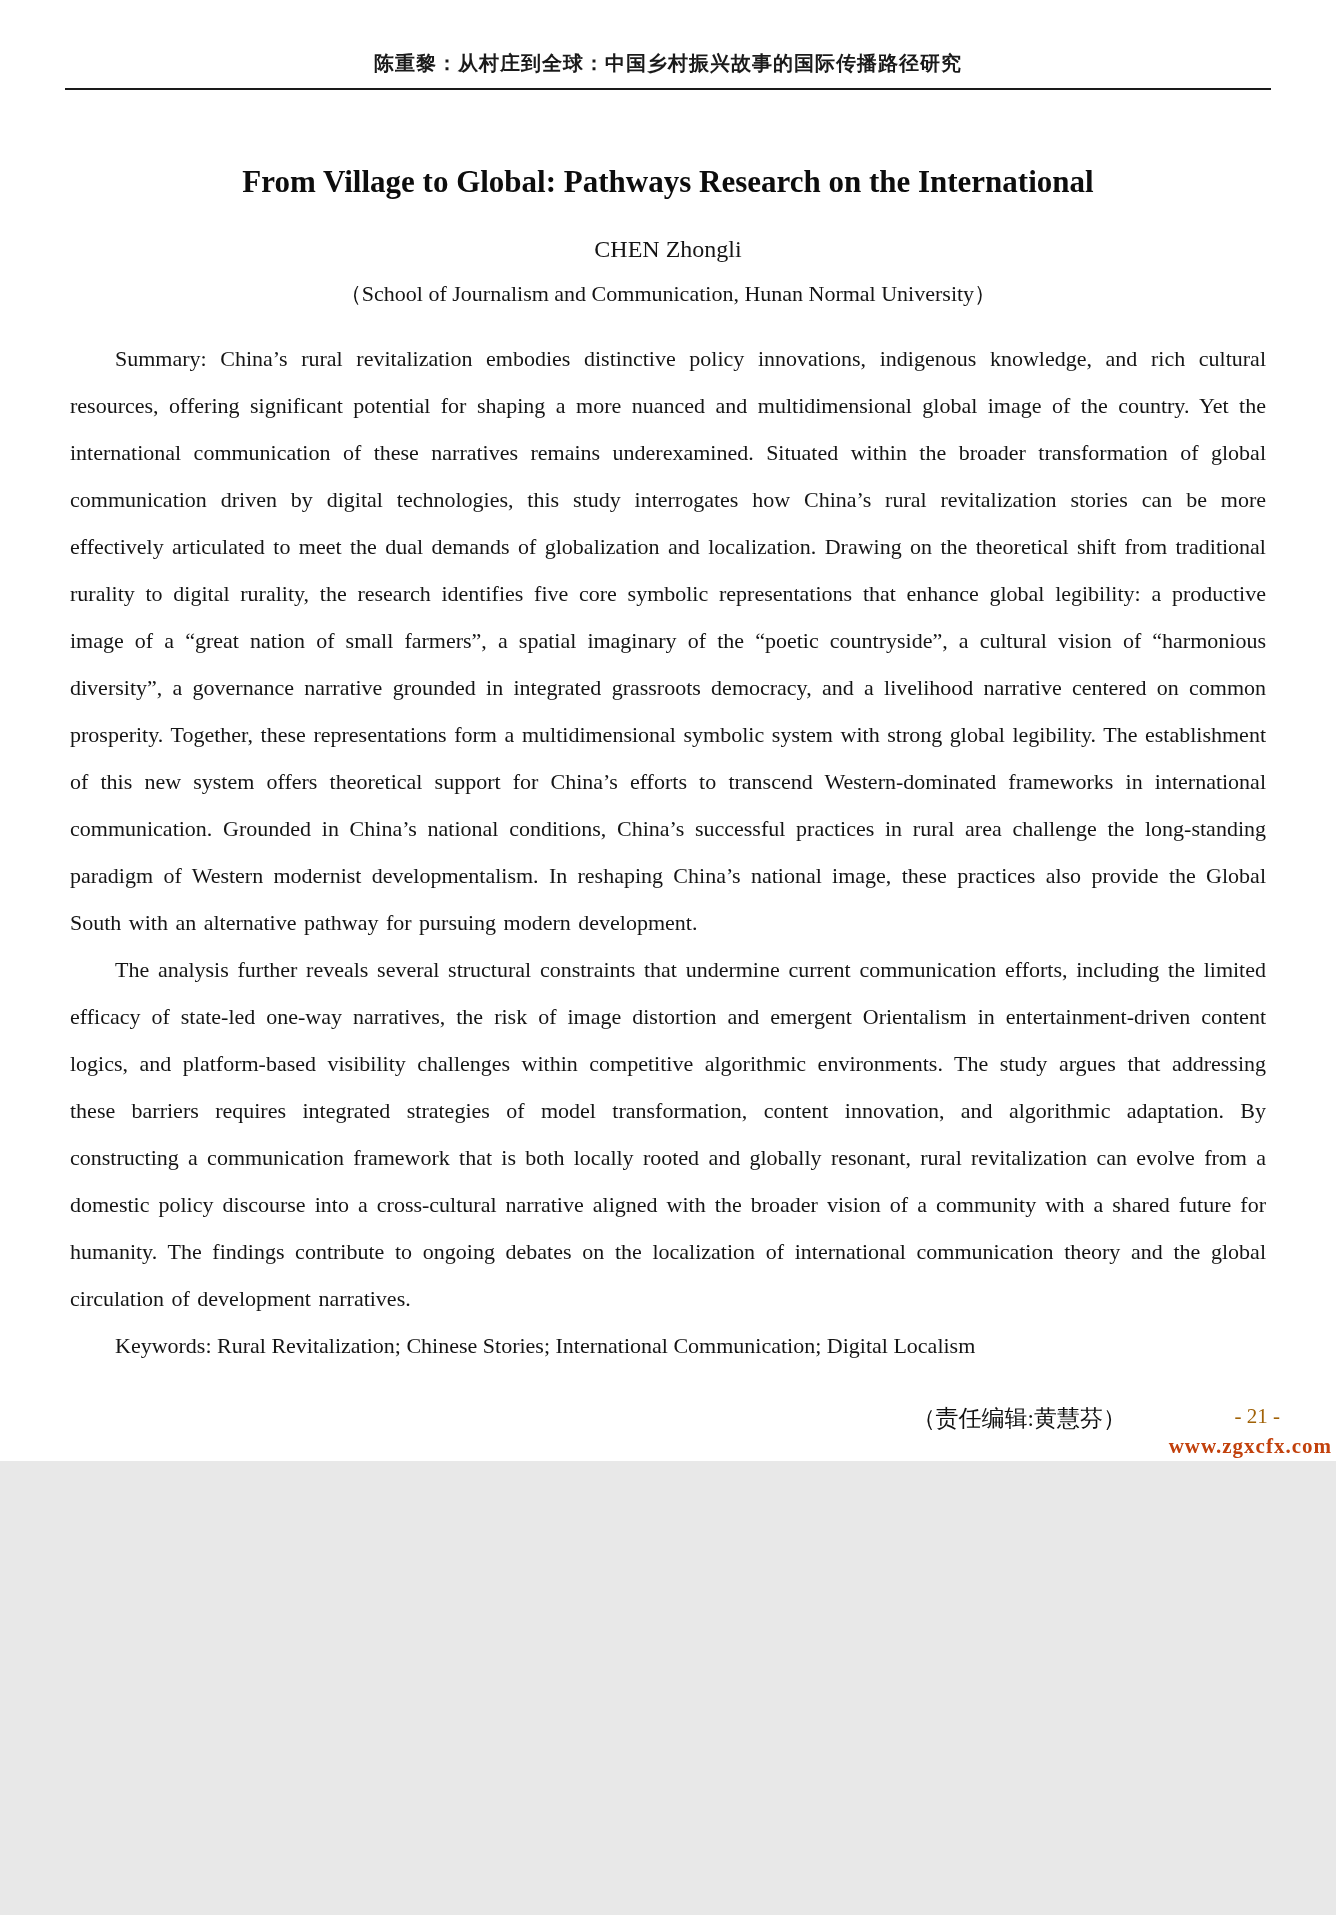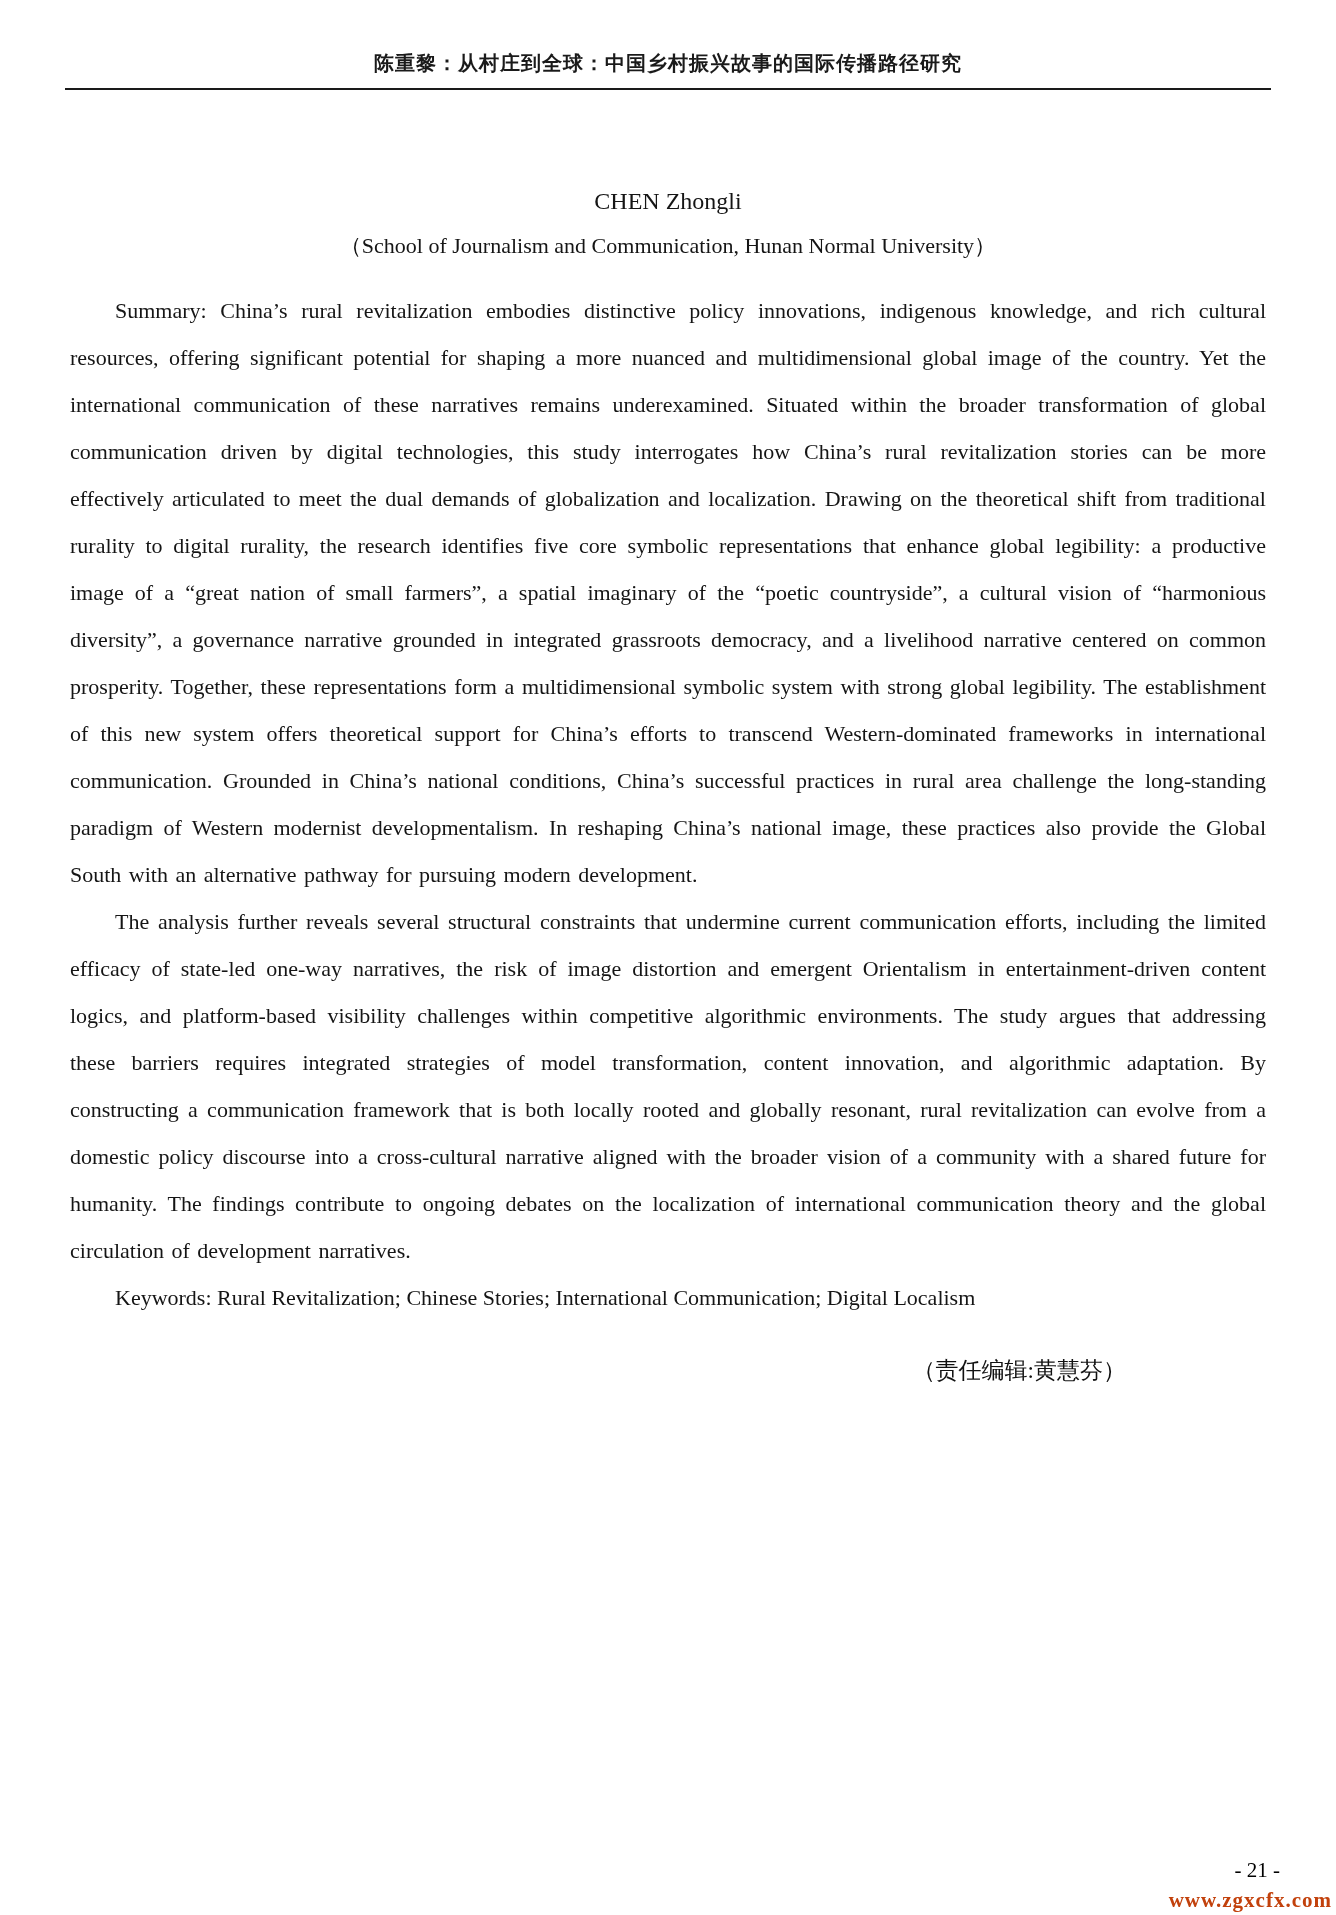--- a/index.html
+++ b/index.html
@@ -3,21 +3,21 @@
 <meta charset="utf-8">
 <style>
   html, body {
     margin: 0;
     padding: 0;
     background: #e8e8e8;
   }
   .page {
     position: relative;
     width: 1336px;
-    height: 1915px;
+    height: 1461px;
     margin: 0 auto;
     background: #ffffff;
     color: #151515;
     font-family: "Liberation Serif", serif;
     overflow: hidden;
   }
   .running-head {
     position: absolute;
     top: 50px;
     left: 65px;
@@ -83,21 +83,21 @@
     text-align: right;
     font-size: 23px;
     line-height: 40px;
     color: #111;
   }
   .page-number {
     position: absolute;
     right: 56px;
     bottom: 32px;
     font-size: 21px;
-    color: #000000;
+    color: #a16207;
   }
   .watermark {
     position: absolute;
     right: 4px;
     bottom: 2px;
     font-size: 21px;
     font-weight: bold;
     letter-spacing: 1px;
     color: #c2410c;
   }
@@ -106,20 +106,21 @@
 <body>
 
 <div class="page">
 
   <div class="running-head">陈重黎：从村庄到全球：中国乡村振兴故事的国际传播路径研究</div>
   <div class="head-rule"></div>
 
   <div class="content">
 
     <h1 class="title">
+      <span>From Village to Global: Pathways Research on the International</span>
     </h1>
 
     <div class="author">CHEN Zhongli</div>
 
     <div class="affiliation">（School of Journalism and Communication, Hunan Normal University）</div>
 
     <p class="body-para"><span class="inline-label">Summary: </span><span>China’s rural revitalization embodies distinctive policy innovations, indigenous knowledge, and rich cultural resources, offering significant potential for shaping a more nuanced and multidimensional global image of the country. Yet the international communication of these narratives remains underexamined. Situated within the broader transformation of global communication driven by digital technologies, this study interrogates how China’s rural revitalization stories can be more effectively articulated to meet the dual demands of globalization and localization. Drawing on the theoretical shift from traditional rurality to digital rurality, the research identifies five core symbolic representations that enhance global legibility: a productive image of a “great nation of small farmers”, a spatial imaginary of the “poetic countryside”, a cultural vision of “harmonious diversity”, a governance narrative grounded in integrated grassroots democracy, and a livelihood narrative centered on common prosperity. Together, these representations form a multidimensional symbolic system with strong global legibility. The establishment of this new system offers theoretical support for China’s efforts to transcend Western-dominated frameworks in international communication. Grounded in China’s national conditions, China’s successful practices in rural area challenge the long-standing paradigm of Western modernist developmentalism. In reshaping China’s national image, these practices also provide the Global South with an alternative pathway for pursuing modern development.</span></p>
 
     <p class="body-para">The analysis further reveals several structural constraints that undermine current communication efforts, including the limited efficacy of state-led one-way narratives, the risk of image distortion and emergent Orientalism in entertainment-driven content logics, and platform-based visibility challenges within competitive algorithmic environments. The study argues that addressing these barriers requires integrated strategies of model transformation, content innovation, and algorithmic adaptation. By constructing a communication framework that is both locally rooted and globally resonant, rural revitalization can evolve from a domestic policy discourse into a cross-cultural narrative aligned with the broader vision of a community with a shared future for humanity. The findings contribute to ongoing debates on the localization of international communication theory and the global circulation of development narratives.</p>
 

